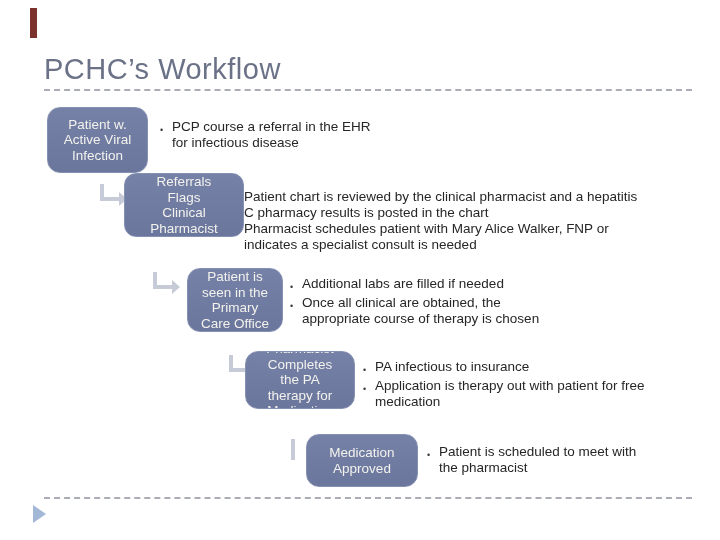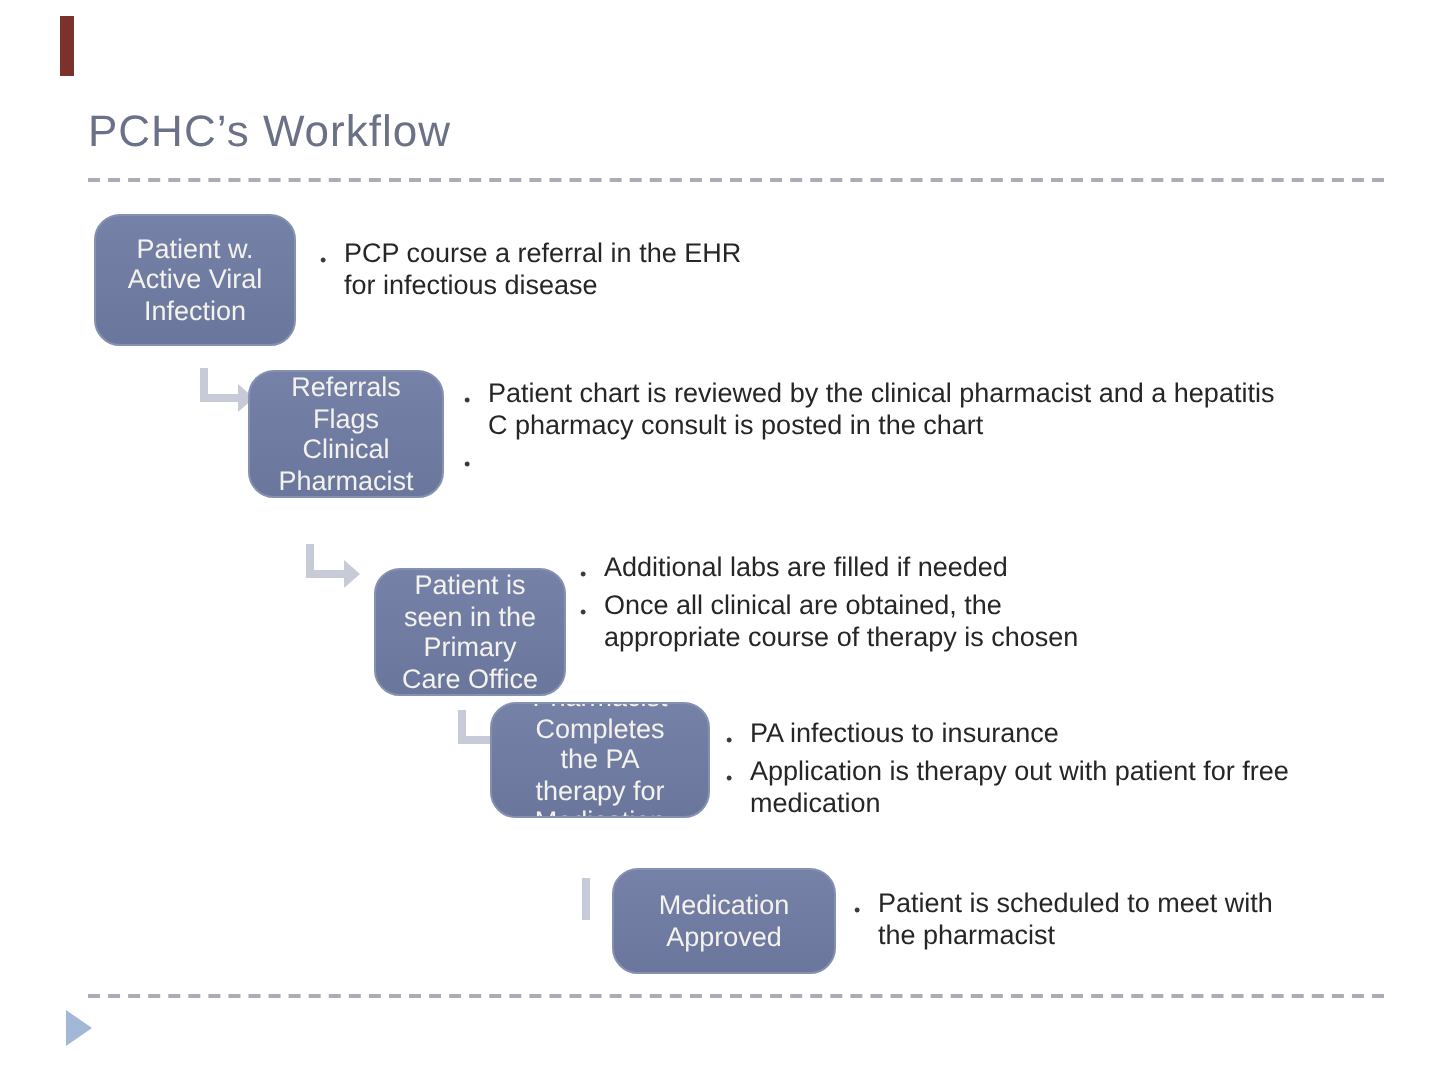--- a/index.html
+++ b/index.html
@@ -6,43 +6,43 @@
   .slide{
     position:relative;width:720px;height:540px;overflow:hidden;
     background:#ffffff;font-family:"Liberation Sans",sans-serif;
   }
   .accent-bar{
     position:absolute;left:30px;top:8px;width:7px;height:30px;
     background:var(--accent-bar,#7c322c);
   }
   .slide-title{
     position:absolute;left:44px;top:53px;width:640px;
-    font-size:22px;font-weight:400;letter-spacing:0.5px;
+    font-size:29px;font-weight:400;letter-spacing:0.5px;
     color:var(--title,#6b7287);
   }
   .rule{
     position:absolute;left:44px;width:648px;height:0;
     border-top:2px dashed var(--dash,#abadb6);
   }
   .rule-top{top:89px;}
   .rule-bottom{top:497px;}
   .step-box{
     position:absolute;z-index:3;
     background:linear-gradient(to bottom,#7581a7,var(--box-fill,#6a769c));
     border:1px solid var(--box-border,#8591b2);
     border-radius:13px;
     color:var(--box-text,#f3f2ed);
     font-size:13.5px;line-height:15.5px;text-align:center;
     display:flex;align-items:center;justify-content:center;
     overflow:hidden;box-sizing:border-box;
   }
   .box-label{white-space:pre-line;}
   .b1{left:47px;top:107px;width:101px;height:66px;}
-  .b2{left:124px;top:185px;width:98px;height:64px;}
-  .b3{left:187px;top:284px;width:96px;height:64px;}
+  .b2{left:124px;top:173px;width:120px;height:64px;border-radius:12px;}
+  .b3{left:187px;top:268px;width:96px;height:64px;}
   .b4{left:245px;top:351px;width:110px;height:58px;}
   .b5{left:306px;top:434px;width:112px;height:53px;}
   .bullets{
     position:absolute;z-index:2;
     color:var(--bullet-text,#262626);
     font-size:13.5px;line-height:16px;
   }
   .bullet{display:flex;align-items:flex-start;}
   .marker{
     flex:0 0 12px;font-size:9px;padding-top:3px;color:#3a3a3a;
@@ -105,24 +105,26 @@
   <div class="step-box b2">
     <span class="box-label">Referrals
 Flags
 Clinical
 Pharmacist</span>
   </div>
   <div class="bullets u2">
     <div class="bullet">
       <span class="marker">•</span>
       <span class="bullet-text">Patient chart is reviewed by the clinical pharmacist and a hepatitis
-C pharmacy consult is posted in the chart</span>
+C pharmacy results is posted in the chart</span>
     </div>
     <div class="bullet">
       <span class="marker">•</span>
+      <span class="bullet-text">Pharmacist schedules patient with Mary Alice Walker, FNP or
+indicates a specialist consult is needed</span>
     </div>
   </div>
 
   <div class="elbow e3"></div>
   <div class="step-box b3">
     <span class="box-label">Patient is
 seen in the
 Primary
 Care Office</span>
   </div>

